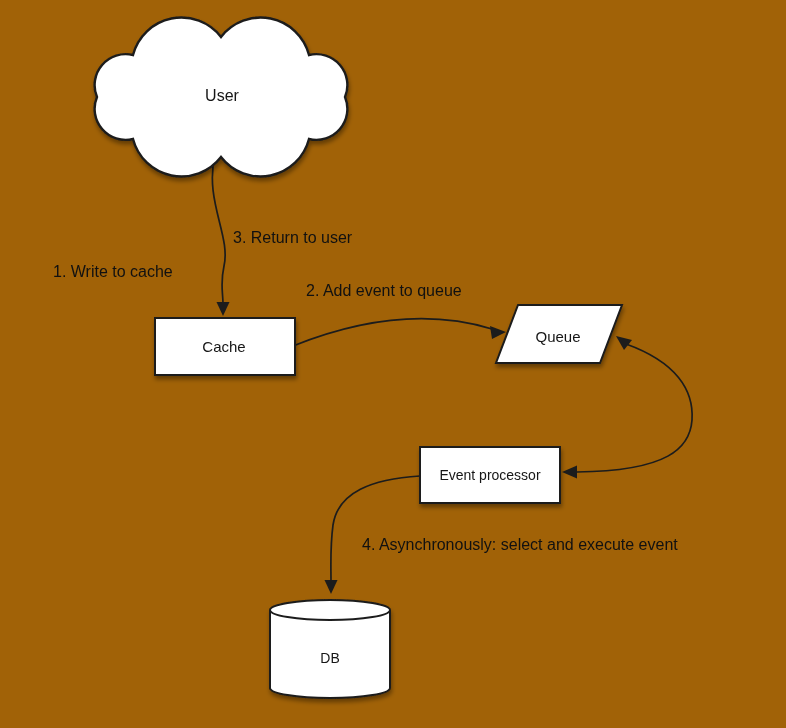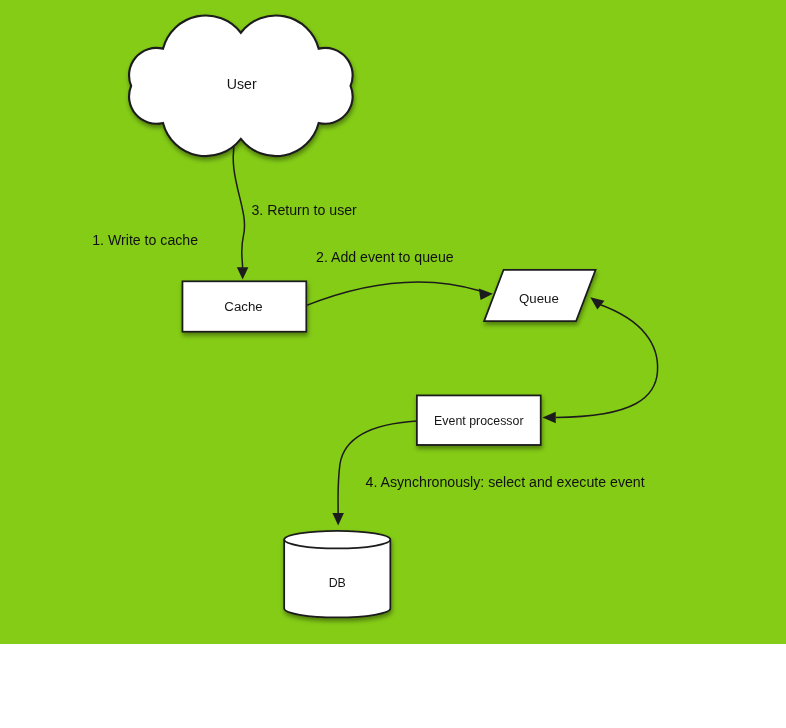--- a/index.html
+++ b/index.html
@@ -4,22 +4,22 @@
 <style>
   html, body {
     margin: 0;
     padding: 0;
     background: #ffffff;
     font-family: "Liberation Sans", sans-serif;
   }
   .canvas {
     position: relative;
     width: 786px;
-    height: 644px;
-    background: #84cc16;
+    height: 728px;
+    background: #a16207;
     overflow: hidden;
   }
   svg { display: block; width: 100%; height: 100%; }
 
   .edge {
     fill: none;
     stroke: #1c1c1c;
     stroke-width: 1.7;
   }
   .arrowhead {

